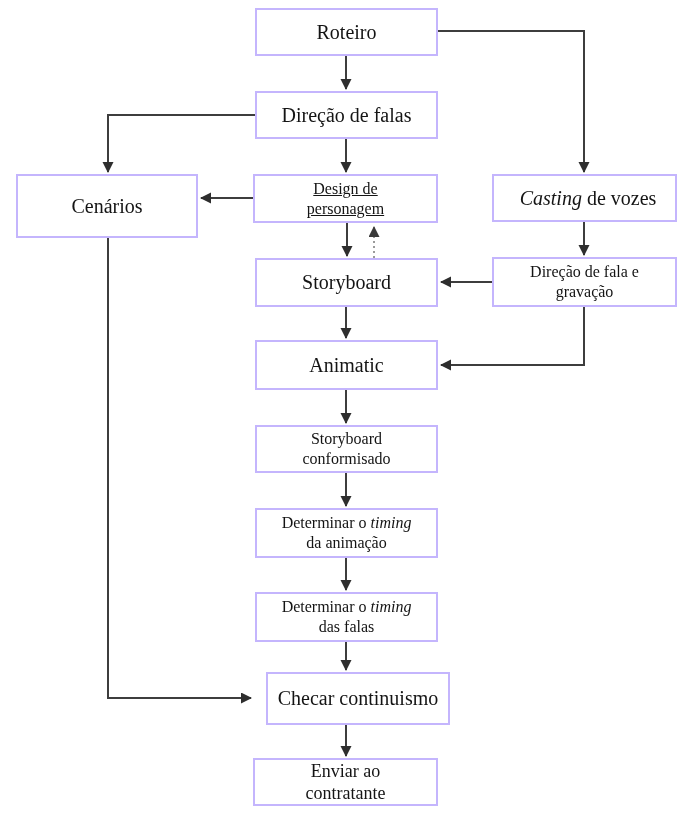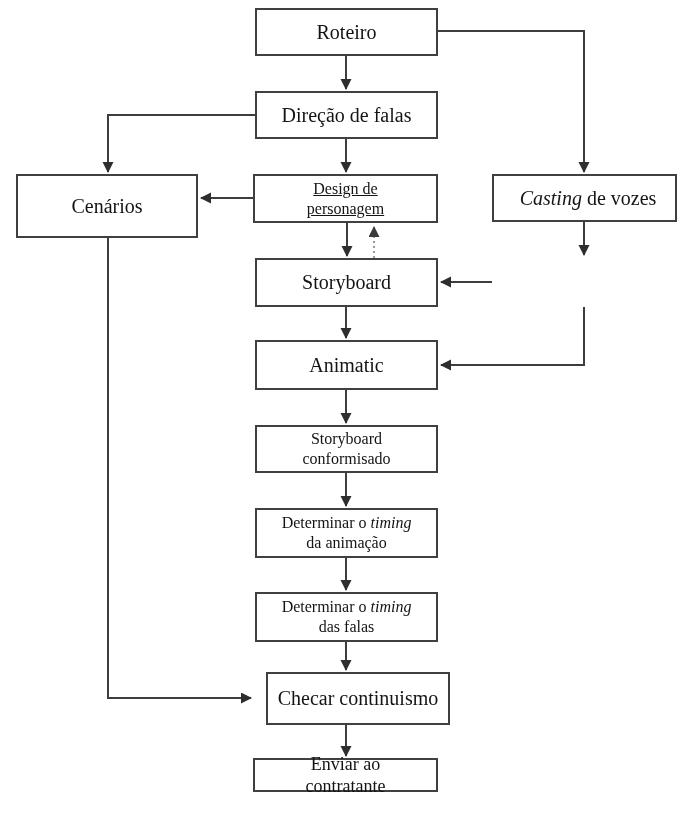--- a/index.html
+++ b/index.html
@@ -19,21 +19,21 @@
   #edges {
     position: absolute;
     left: 0;
     top: 0;
     width: 700px;
     height: 818px;
   }
   .node {
     position: absolute;
     box-sizing: border-box;
-    border: 2px solid #404040;
+    border: 2px solid #c4b5fd;
     background: #ffffff;
     display: flex;
     flex-direction: column;
     align-items: center;
     justify-content: center;
     text-align: center;
     line-height: 1.25;
     white-space: nowrap;
   }
   .node.big   { font-size: 20px; }
@@ -47,21 +47,21 @@
   #n-cenarios           { left:  16px; top: 174px; width: 182px; height: 64px; }
   #n-design-personagem  { left: 253px; top: 174px; width: 185px; height: 49px; text-decoration: underline; }
   #n-casting-vozes      { left: 492px; top: 174px; width: 185px; height: 48px; padding-left: 7px; }
   #n-storyboard         { left: 255px; top: 258px; width: 183px; height: 49px; }
   #n-direcao-fala       { left: 492px; top: 257px; width: 185px; height: 50px; }
   #n-animatic           { left: 255px; top: 340px; width: 183px; height: 50px; }
   #n-sb-conformisado    { left: 255px; top: 425px; width: 183px; height: 48px; }
   #n-timing-animacao    { left: 255px; top: 508px; width: 183px; height: 50px; }
   #n-timing-falas       { left: 255px; top: 592px; width: 183px; height: 50px; }
   #n-checar-continuismo { left: 254px; top: 672px; width: 184px; height: 53px; margin-left: 12px; }
-  #n-enviar-contratante { left: 253px; top: 758px; width: 185px; height: 34px; }
+  #n-enviar-contratante { left: 253px; top: 758px; width: 185px; height: 48px; }
 </style>
 </head>
 <body>
 
 <div id="canvas">
 
   <svg id="edges" viewBox="0 0 700 818" xmlns="http://www.w3.org/2000/svg">
     <defs>
       <marker id="ah" markerUnits="userSpaceOnUse" markerWidth="12" markerHeight="12" refX="10" refY="5.5" orient="auto">
         <path d="M0,0 L11,5.5 L0,11 Z" fill="#2e2e2e"></path>
@@ -109,20 +109,24 @@
   </div>
 
   <div class="node big" id="n-casting-vozes">
     <span><span class="it">Casting</span><span> de vozes</span></span>
   </div>
 
   <div class="node big" id="n-storyboard">
     <span>Storyboard</span>
   </div>
 
+  <div class="node mid" id="n-direcao-fala">
+    <div>Direção de fala e</div>
+    <div>gravação</div>
+  </div>
 
   <div class="node big" id="n-animatic">
     <span>Animatic</span>
   </div>
 
   <div class="node mid" id="n-sb-conformisado">
     <div>Storyboard</div>
     <div>conformisado</div>
   </div>
 

